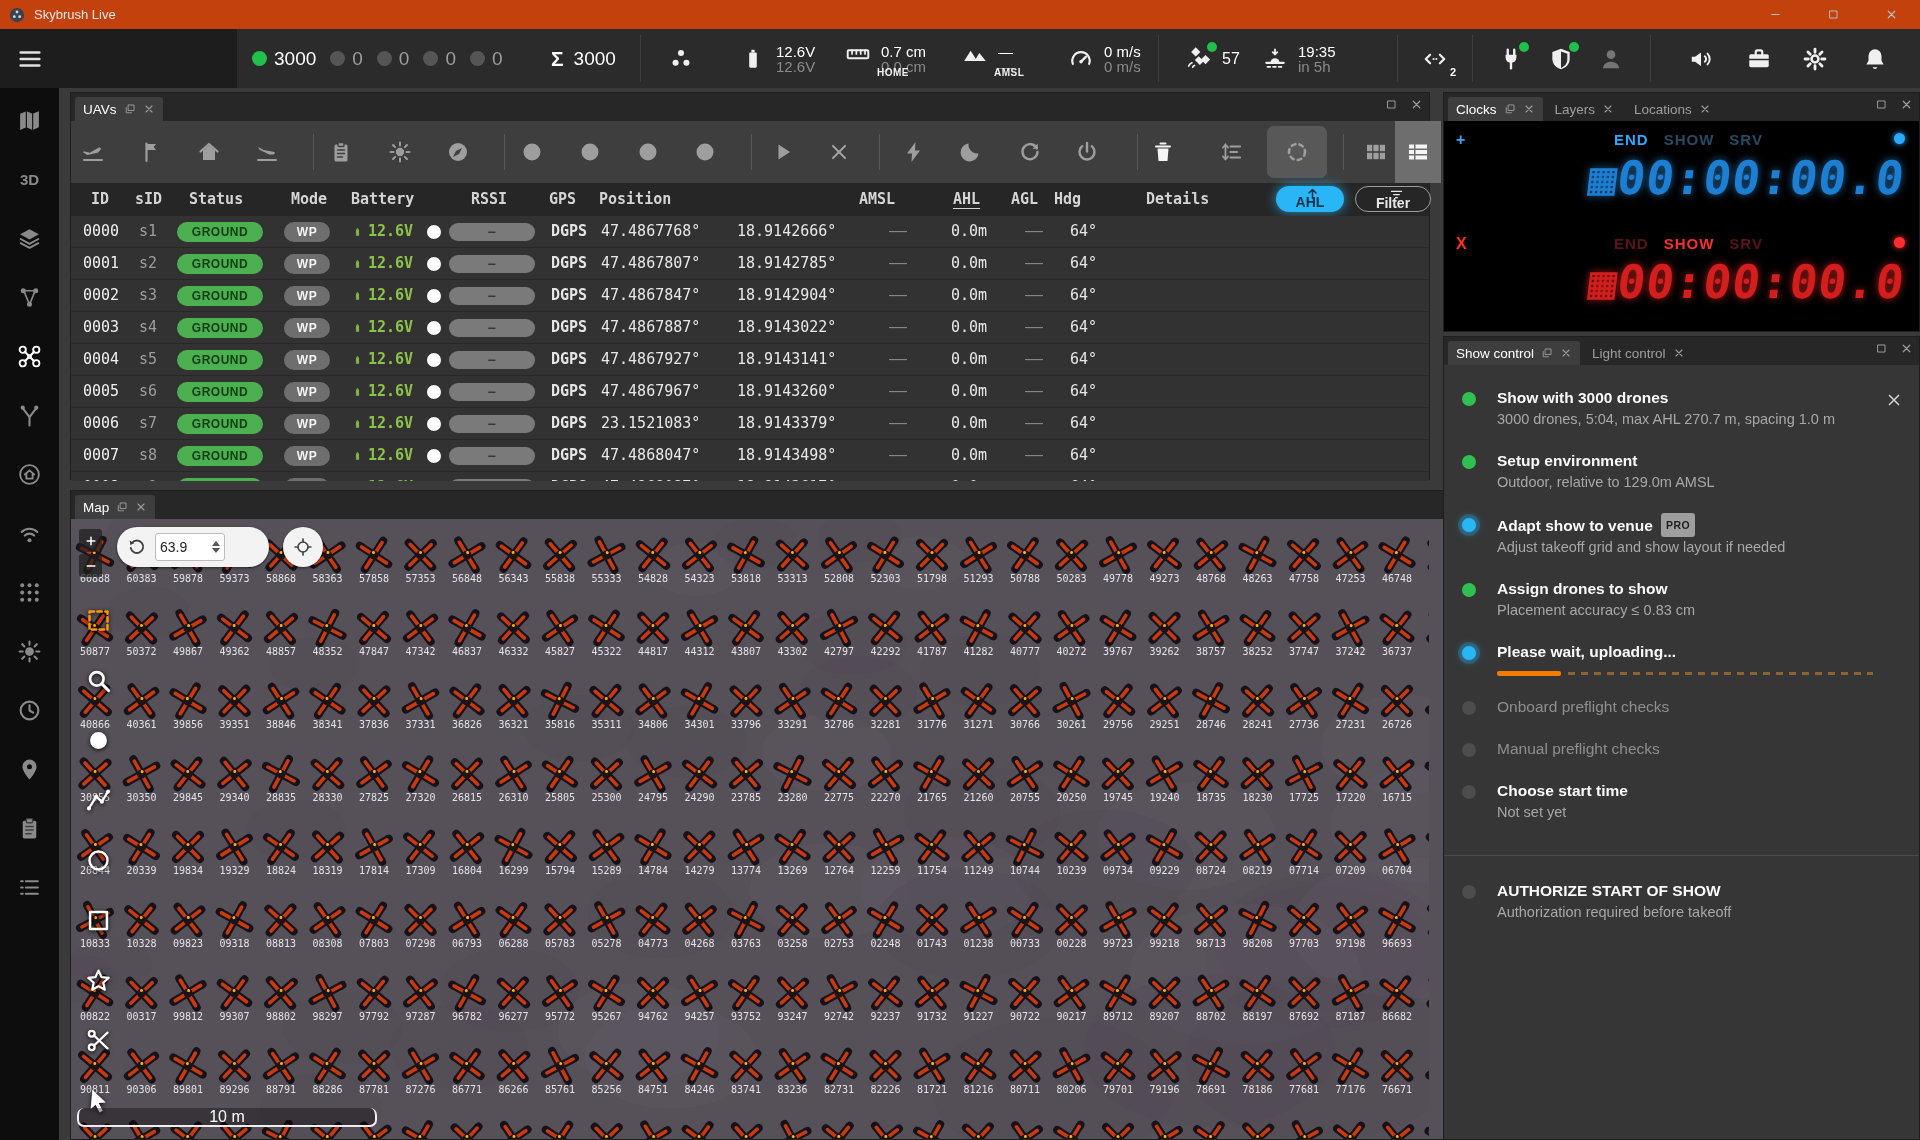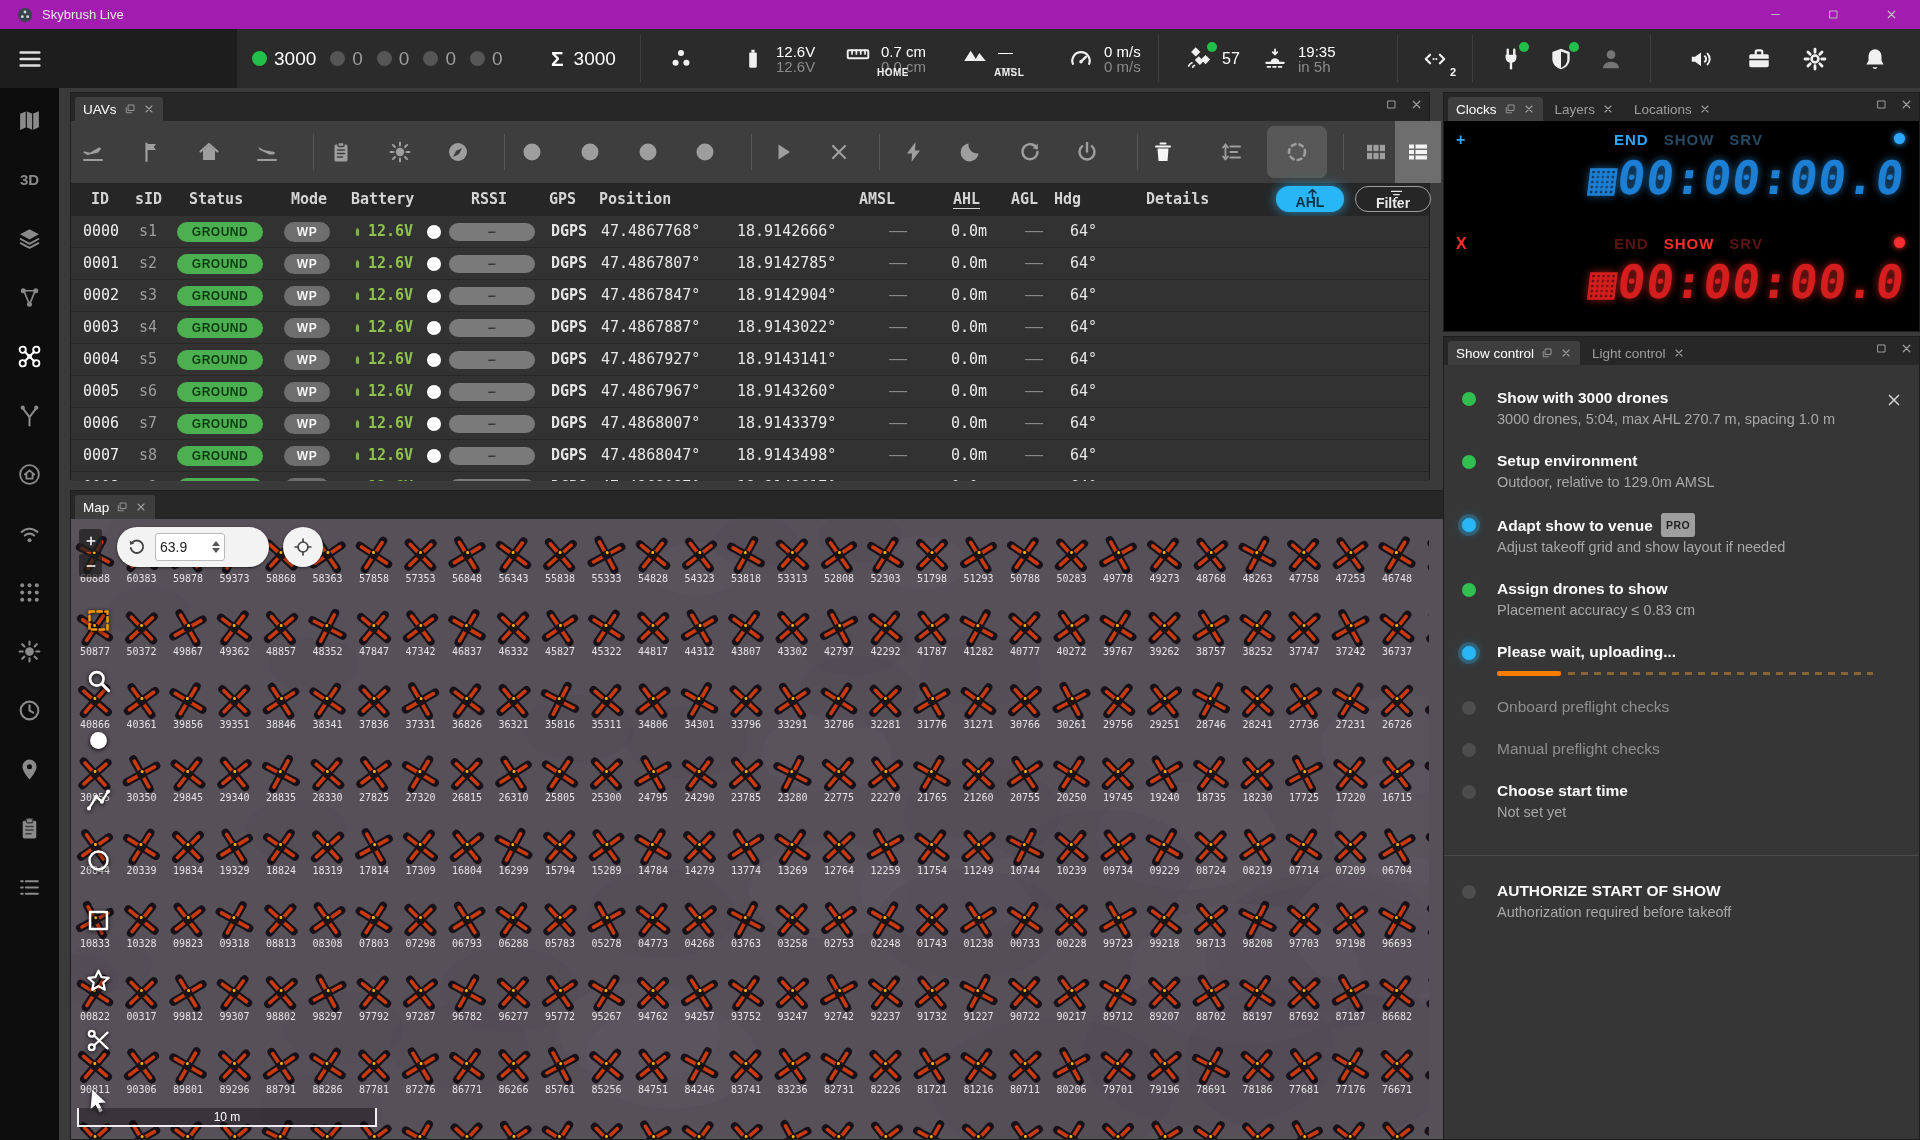--- a/index.html
+++ b/index.html
@@ -4,22 +4,22 @@
 <style>
   html,body{margin:0;padding:0;background:#000;}
   *{box-sizing:border-box;}
   .app{position:relative;width:1920px;height:1140px;overflow:hidden;
        font-family:"Liberation Sans",sans-serif;color:#e0e0e0;background:#3a3a3a;}
   .ic{display:inline-flex;align-items:center;justify-content:center;}
   .ic svg{width:100%;height:100%;}
   svg *{stroke-linecap:round;stroke-linejoin:round;}
 
   
-  .titlebar{position:absolute;left:0;top:0;width:1920px;height:29px;background:#a21caf;
-            display:flex;align-items:center;padding-left:16px;}
+  .titlebar{position:absolute;left:0;top:0;width:1920px;height:29px;background:#c2410c;
+            display:flex;align-items:center;padding-left:8px;}
   .titlebar .app-ic{width:18px;height:18px;margin-right:8px;}
   .titlebar .title{font-size:13px;color:#e8e8e8;}
   .winbtns{position:absolute;right:0;top:0;height:29px;display:flex;}
   .winbtn{width:58px;height:29px;display:flex;align-items:center;justify-content:center;color:#bdbdbd;}
   .winbtn .ic{width:13px;height:13px;}
 
   
   .topbar{position:absolute;left:0;top:29px;width:1920px;height:59px;background:#2b2b2b;}
   .topbar .lstrip{position:absolute;left:0;top:0;width:237px;height:59px;background:#1d1d1d;}
   .menu-btn{position:absolute;left:16px;top:16px;width:28px;height:28px;color:#e0e0e0;}
@@ -123,21 +123,21 @@
   .spin .up{border-bottom:5px solid #555;}
   .spin .dn{border-top:5px solid #555;}
   .circlebtn{position:absolute;left:212px;top:8px;width:40px;height:40px;border-radius:50%;background:#f3f3f3;
              display:flex;align-items:center;justify-content:center;box-shadow:0 1px 3px rgba(0,0,0,.5);}
   .circlebtn .ic{width:20px;height:20px;color:#444;}
   .maptools{position:absolute;left:14px;top:88px;display:flex;flex-direction:column;gap:33px;}
   .mtool{width:27px;height:27px;color:#fff;filter:drop-shadow(0 1px 2px rgba(0,0,0,.9));}
   .mtool.sel{color:#ff9800;}
   .scalebar{position:absolute;left:6px;bottom:12px;width:300px;height:19px;background:rgba(0,0,0,.35);
             border-left:2px solid #eee;border-right:2px solid #eee;border-bottom:2px solid #eee;
-            color:#fff;font-size:12px;display:flex;align-items:center;justify-content:center;}
+            color:#fff;font-size:16px;display:flex;align-items:center;justify-content:center;border-radius:7px;}
   .mapcoords{position:absolute;right:14px;top:4px;font-size:15px;font-weight:bold;color:#fff;
              text-shadow:0 1px 2px #000;display:flex;gap:34px;}
 
   
   #clocks{left:1443px;top:92px;width:477px;height:240px;}
   .clockbody{position:relative;height:210px;background:#000;overflow:hidden;}
   .clkrow{position:absolute;left:0;right:0;}
   .clkmark{position:absolute;left:12px;top:0;font-size:16px;font-weight:bold;}
   .clklabels{position:absolute;left:170px;top:0;font-size:15px;font-weight:bold;letter-spacing:1px;display:flex;gap:15px;}
   .clkdot{position:absolute;right:14px;top:4px;width:11px;height:11px;border-radius:50%;}
@@ -892,21 +892,21 @@
           <span class="ic battic">
             <svg viewBox="0 0 24 24" fill="none" stroke="currentColor">
               <rect x="8.5" y="6" width="7" height="14" rx="1" fill="currentColor" stroke="none"></rect>
               <rect x="10.5" y="3.5" width="3" height="2.5" fill="currentColor" stroke="none"></rect>
             </svg>
           </span>
           <span class="cell c-batt">12.6V</span>
           <span class="wdot"></span>
           <span class="pill p-rssi">—</span>
           <span class="cell c-gps">DGPS</span>
-          <span class="cell c-lat">47.4868007°</span>
+          <span class="cell c-lat">23.1521083°</span>
           <span class="cell c-lon">18.9143379°</span>
           <span class="cell c-amsl">——</span>
           <span class="cell c-ahl">0.0m</span>
           <span class="cell c-agl">——</span>
           <span class="cell c-hdg">64°</span>
         </div>
         <div class="trow">
           <span class="cell c-id">0007</span>
           <span class="cell c-sid">s8</span>
           <span class="pill p-status">GROUND</span>

